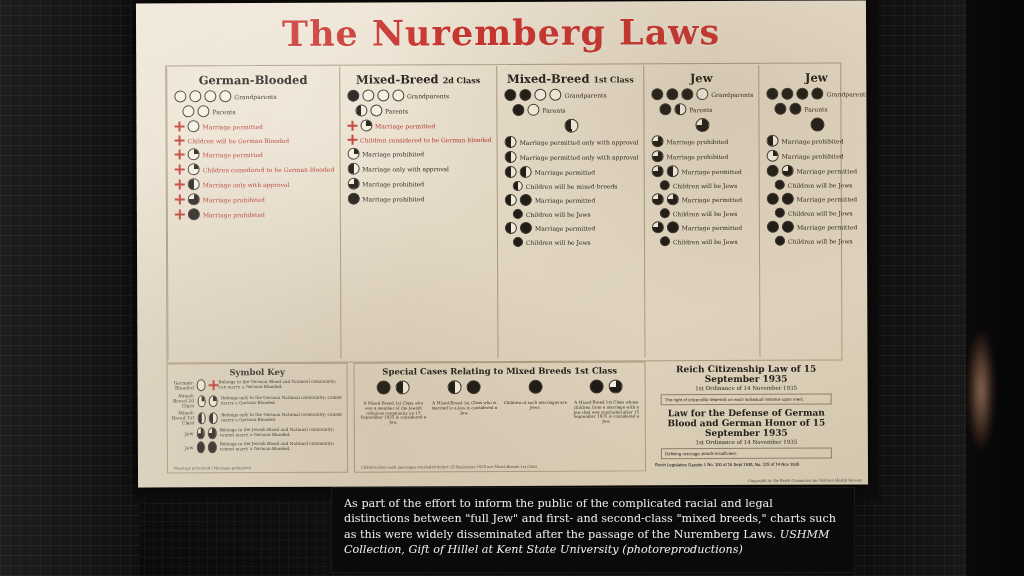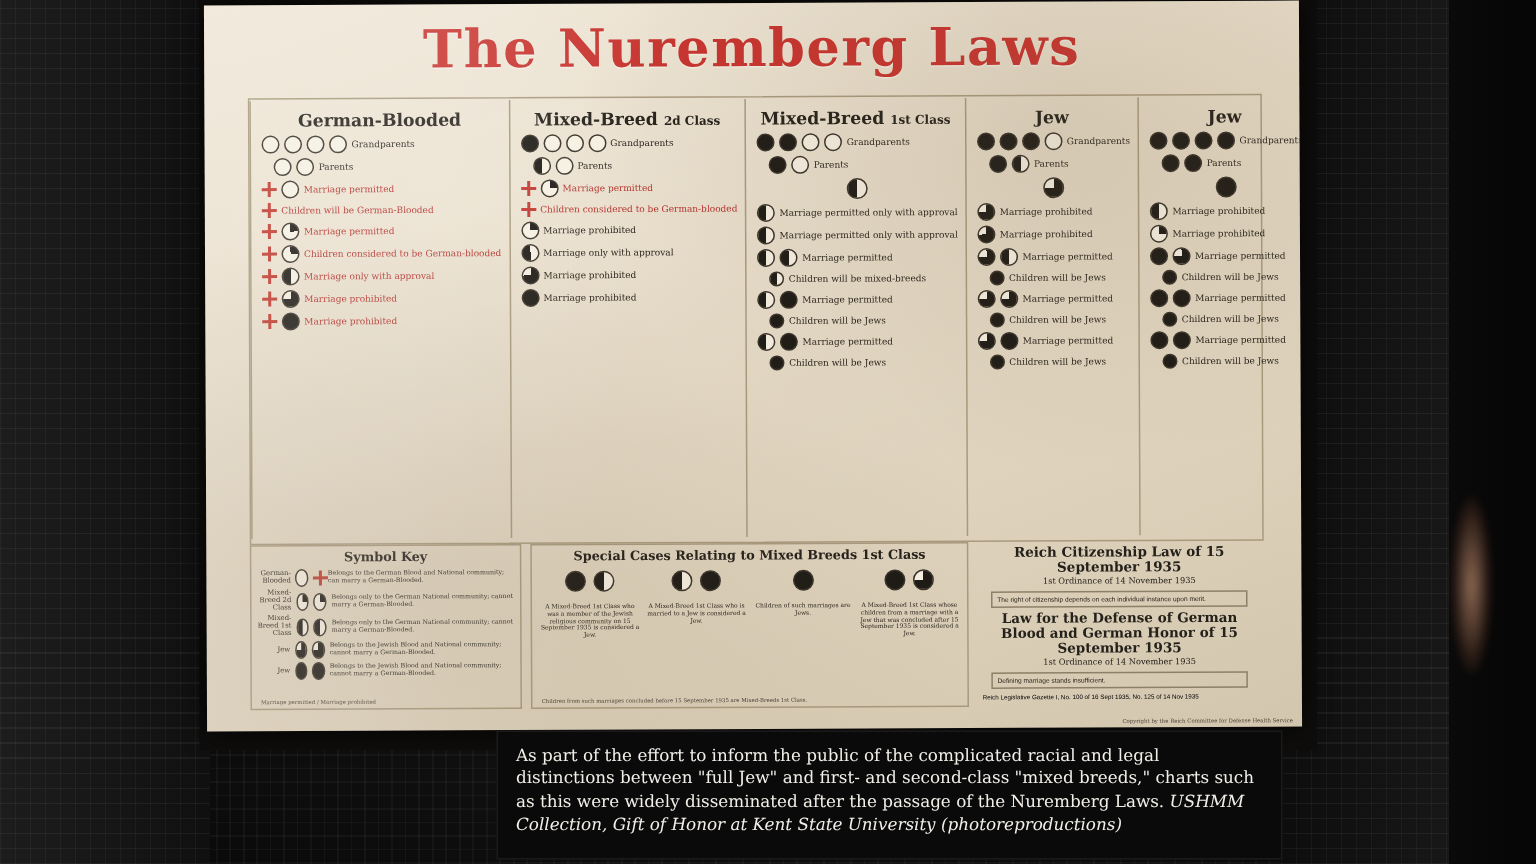--- a/index.html
+++ b/index.html
@@ -475,16 +475,16 @@
         <div class="law-small">Reich Legislative Gazette I, No. 100 of 16 Sept 1935, No. 125 of 14 Nov 1935</div>
       </div>
     </div>
 
     <div class="credit">Copyright by the Reich Committee for Defense Health Service</div>
   </div>
 
   <div class="placard">
     <div class="placard-text">
       <span>As part of the effort to inform the public of the complicated racial and legal distinctions between "full Jew" and first- and second-class "mixed breeds," charts such as this were widely disseminated after the passage of the Nuremberg Laws.</span>
-      <span class="ital">USHMM Collection, Gift of Honor at Kent State University (photoreproductions)</span>
+      <span class="ital">USHMM Collection, Gift of Hillel at Kent State University (photoreproductions)</span>
     </div>
   </div>
 </div>
 
 </body></html>

